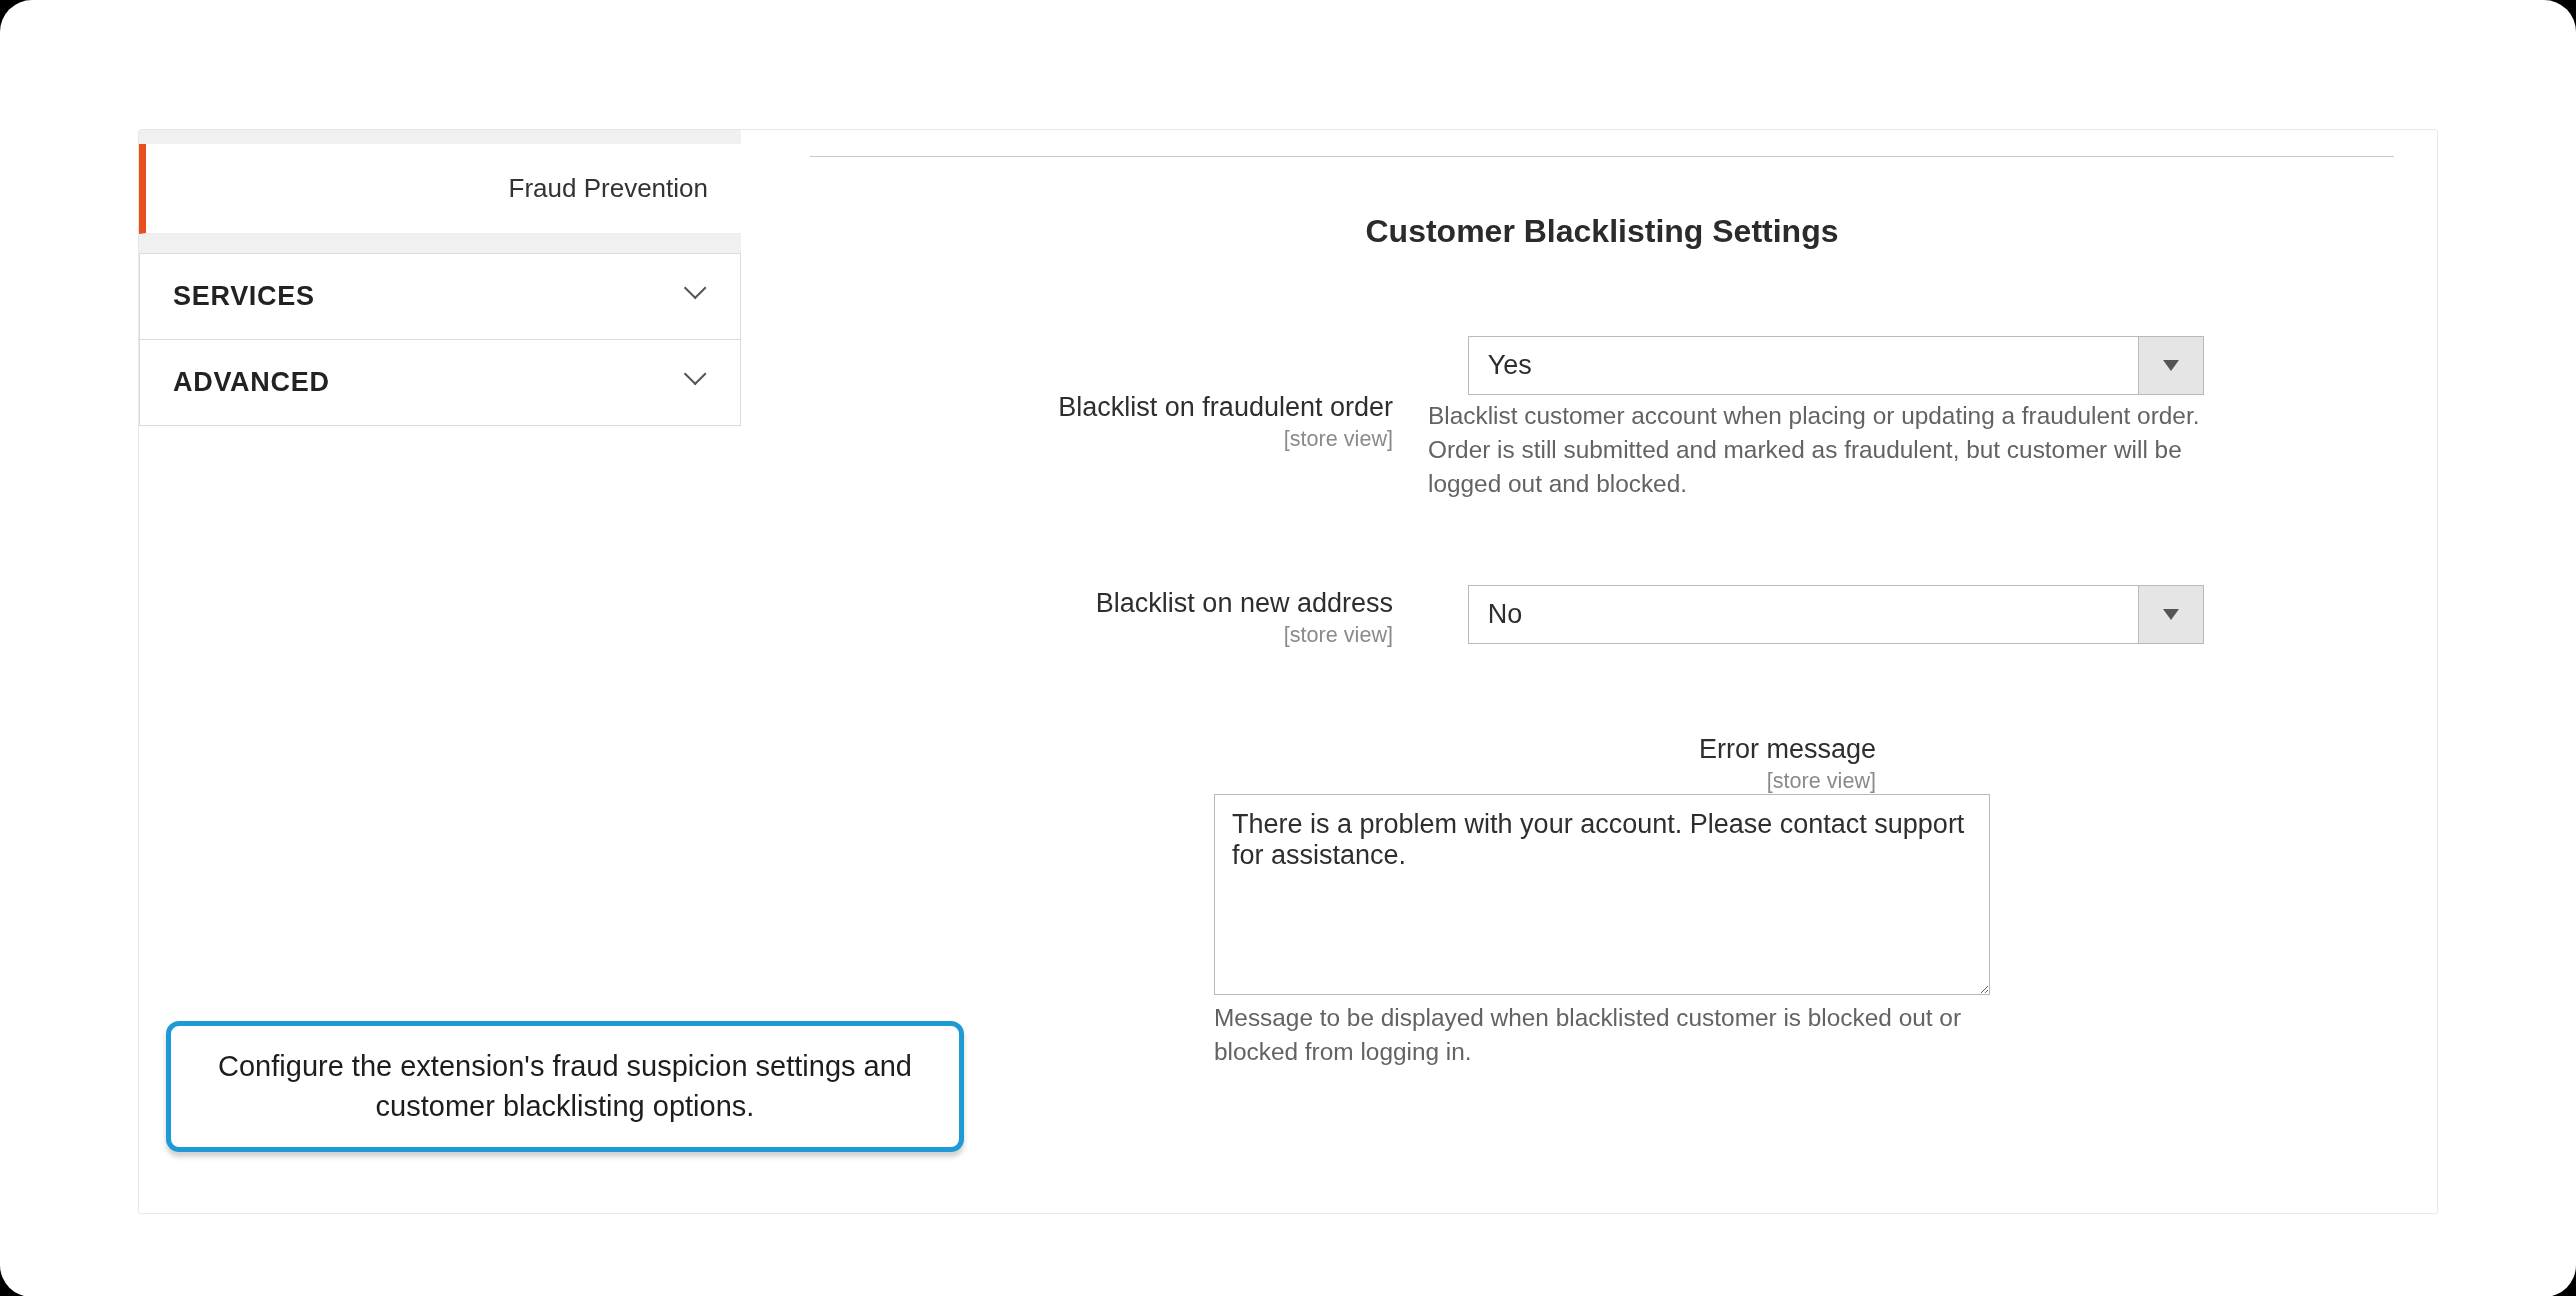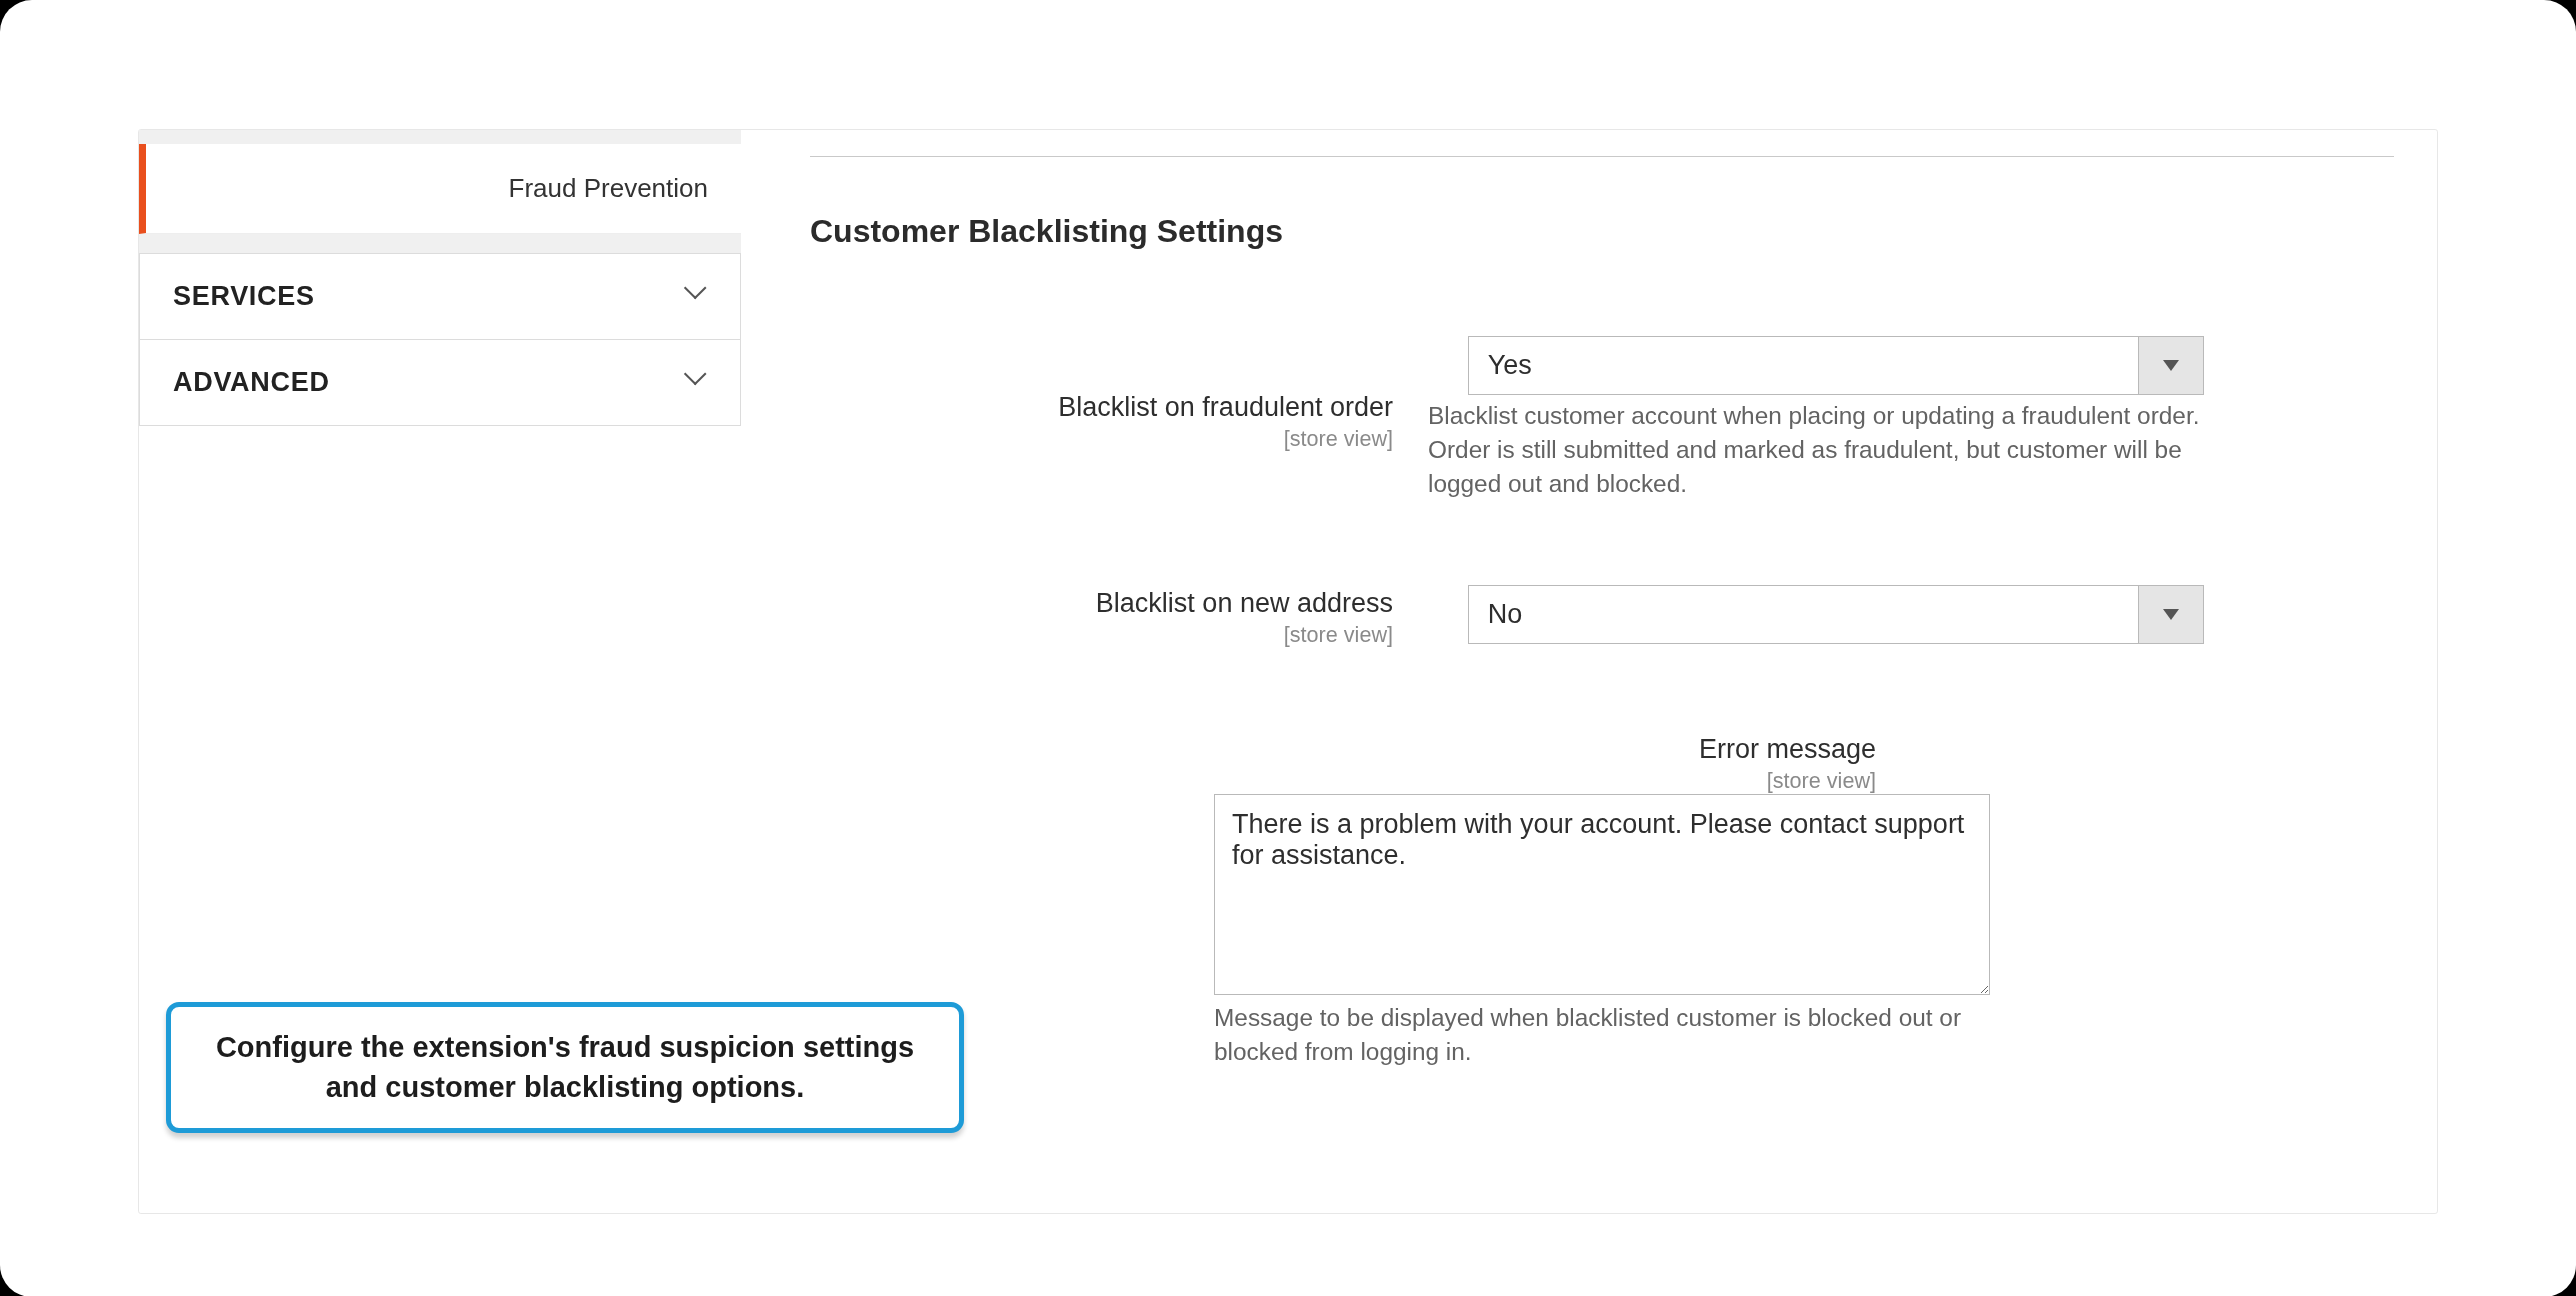--- a/index.html
+++ b/index.html
@@ -87,49 +87,50 @@
     width: 14.4px; height: 14.4px;
     border-right: 2.9px solid #555;
     border-bottom: 2.9px solid #555;
     transform: rotate(45deg);
     left: 1.4px; top: -1.4px;
   }
 
   .callout {
     position: absolute;
     left: 27px;
-    bottom: 80px;
+    bottom: 61px;
     width: 798px;
     border: 5.8px solid #1E9BD7;
     border-radius: 13px;
     background: #fff;
     padding: 20px 24.4px;
     box-shadow: 0 4.3px 5.8px rgba(0,0,0,.18);
     font-size: 29px;
-    font-weight: 700;
+    font-weight: 400;
     color: #1d1d1d;
     text-align: center;
     line-height: 1.4;
   }
 
   
   .main {
     flex: 1;
     padding: 0 43px 0 69px;
   }
   .main hr.topline {
     border: none;
     border-top: 1.4px solid #c9c9c9;
     margin-top: 26px;
   }
   .main h2 {
     font-size: 32px;
     font-weight: 600;
     color: #2b2b2b;
-    margin: 56px 0 86px;
+    margin: 56px 16px 86px;
+    text-align: center;
   }
   .field-row {
     display: flex;
     align-items: center;
     margin-bottom: 79px;
   }
   .field-label-col {
     width: 618px;
     text-align: right;
     padding-right: 35px;

